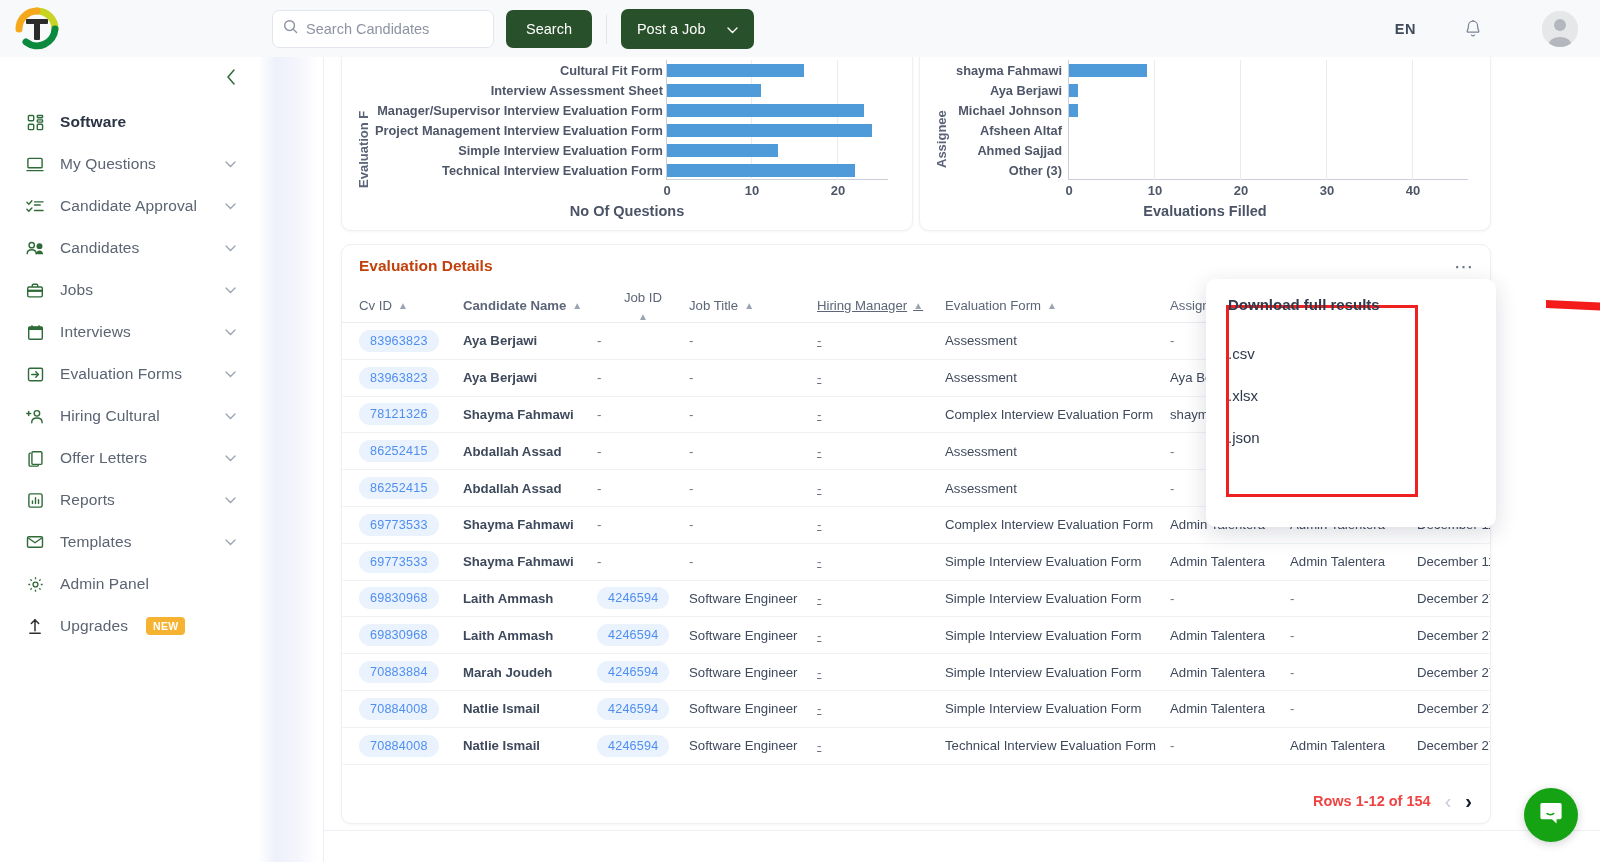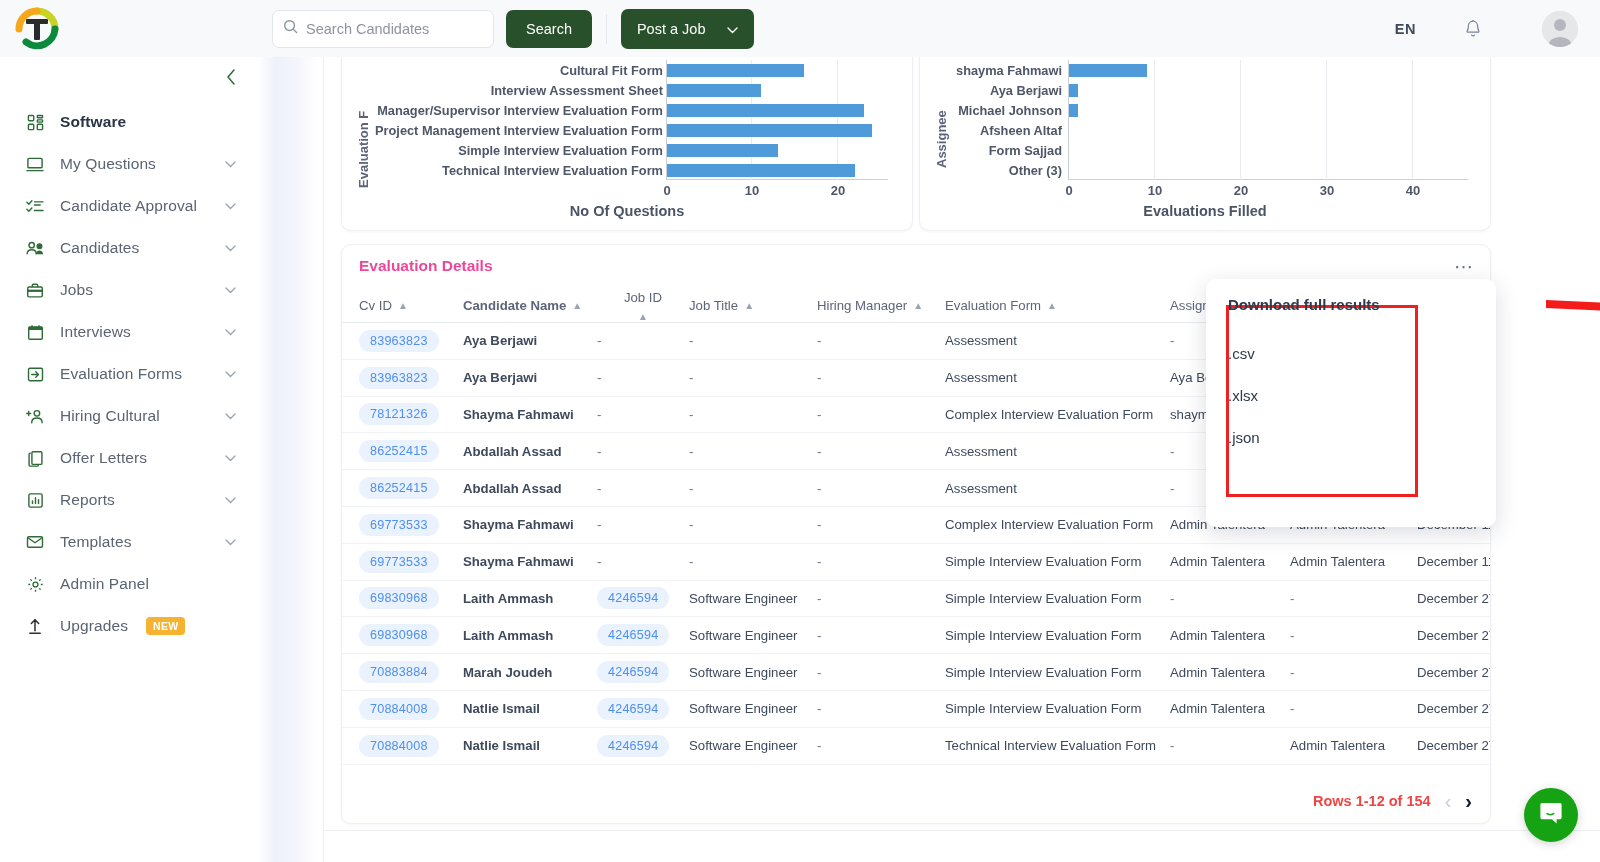--- a/index.html
+++ b/index.html
@@ -131,21 +131,21 @@
   .plot .baseline { position:absolute; left:0; right:0; bottom:0; height:1px; background:#c9ced8; }
   .tick {
     position:absolute; font-size:13px; color:#4e5668; font-weight:700;
     transform: translateX(-50%); white-space:nowrap;
   }
 
   
   .table-card { left: 17px; top: 187px; width: 1150px; height: 580px; }
   .tbl-title {
     position:absolute; left: 17px; top: 12px;
-    font-size: 15.5px; font-weight: 700; color:#ec4899;
+    font-size: 15.5px; font-weight: 700; color:#c2410c;
   }
   .kebab {
     position:absolute; right: 16px; top: 12px; color:#6b7484;
     font-size: 19px; letter-spacing:1px; line-height:1; cursor:pointer;
   }
 
   .tbl { position:absolute; left:0; right:0; top: 44px; bottom: 56px; overflow:hidden; }
   .row {
     position:relative; display:flex; align-items:center; height:36.8px;
     border-bottom: 1px solid #f0f2f6; padding-left: 17px;
@@ -153,21 +153,21 @@
   .row.head { height: 34px; border-bottom:1px solid #e9ecf1; }
   .row.head .c {
     font-size: 13.2px; color:#5d6678; display:flex; align-items:center; gap:6px;
   }
   .row.head .c .srt { color:#9aa3b2; font-size: 10px; }
   .c { flex: none; font-size: 13.2px; color:#3e495c; overflow:hidden; white-space:nowrap; }
   .c-cv    { width: 104px; }
   .c-name  { width: 134px; font-weight: 600;}
   .c-jobid { width: 92px; flex-direction: column; }
   .c-title { width: 128px; }
-  .c-hm    { width: 128px; }
+  .c-hm    { width: 128px; text-decoration: underline; }
   .c-form  { width: 225px; }
   .c-assign{ width: 120px; }
   .c-fill  { width: 127px; }
   .c-date  { width: 170px; }
   .pill {
     display:inline-block; background:#eaf2fe; color:#4f8ff0;
     border-radius: 12px; padding: 4px 11px; font-size: 12.6px;
     letter-spacing:.2px;
   }
   .dash { color:#6b7484; }
@@ -528,21 +528,21 @@
 
   <div class="card chart-card-r">
     <div class="chart">
       <div class="axis-title-y" style="top:14px; height:108px;">Assignee</div>
 
       <div class="cat-labels" style="left:26px; top:14px; width:116px;">
         <div class="cl" style="height:20px;">shayma Fahmawi</div>
         <div class="cl" style="height:20px;">Aya Berjawi</div>
         <div class="cl" style="height:20px;">Michael Johnson</div>
         <div class="cl" style="height:20px;">Afsheen Altaf</div>
-        <div class="cl" style="height:20px;">Form Sajjad</div>
+        <div class="cl" style="height:20px;">Ahmed Sajjad</div>
         <div class="cl" style="height:20px;">Other (3)</div>
       </div>
 
       <div class="plot" style="left:148px; top:14px; width:400px; height:120px;">
         <div class="axisline"></div>
         <div class="baseline"></div>
         <div class="grid" style="left:86px;"></div>
         <div class="grid" style="left:172px;"></div>
         <div class="grid" style="left:258px;"></div>
         <div class="grid" style="left:344px;"></div>

